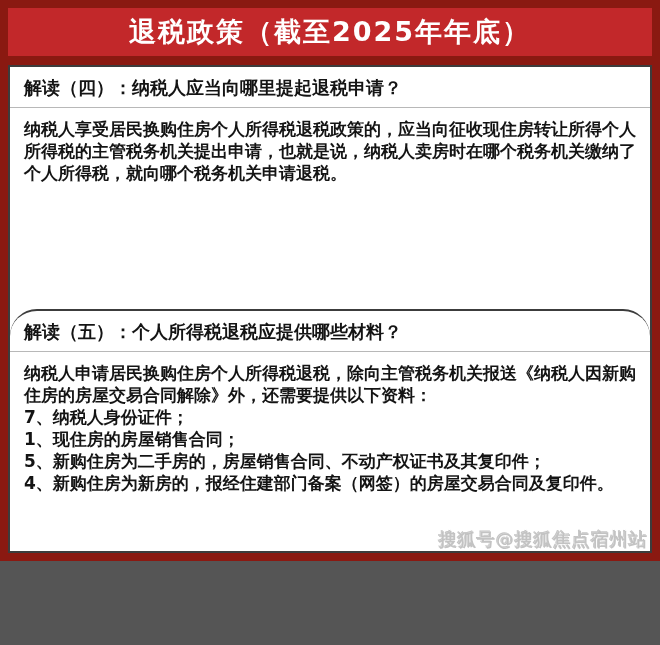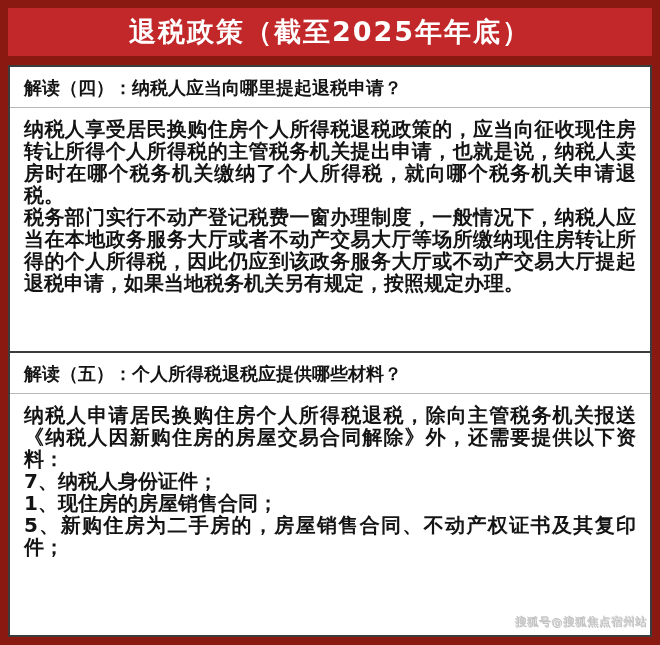--- a/index.html
+++ b/index.html
@@ -4,21 +4,21 @@
 <style>
   html, body {
     margin: 0;
     padding: 0;
     background: #555;
     font-family: "DejaVu Sans", "Liberation Sans", sans-serif;
   }
   .frame {
     position: relative;
     width: 660px;
-    height: 645px;
+    height: 561px;
     box-sizing: border-box;
     background: var(--frame, #8A1911);
     padding: 8px;
     overflow: hidden;
     display: flex;
     flex-direction: column;
   }
   .banner {
     flex: 0 0 48px;
     height: 48px;
@@ -40,48 +40,48 @@
     flex-direction: column;
     overflow: hidden;
   }
   .section {
     display: flex;
     flex-direction: column;
     overflow: hidden;
   }
   .section + .section { border-top: 2px solid var(--border, #3C3C3C); }
   .sec-4 { flex: 207 1 0; }
-  .sec-5 { flex: 206 1 0; }
+  .sec-5 { flex: 206 1 0; border-radius: 27px; }
   .sec-6 { flex: 160 1 0; }
   .section-heading {
     flex: 0 0 auto;
     padding: 9px 14px 7px 14px;
     font-size: 18px;
     font-weight: 700;
     color: var(--text, #141414);
     border-bottom: 1px solid var(--heading-divider, #B8B8B8);
     white-space: nowrap;
     overflow: hidden;
   }
   .section-body {
     flex: 1 1 auto;
     padding: 10px 14px 11px 14px;
-    font-size: 20px;
+    font-size: 17px;
     font-weight: 700;
     line-height: 22px;
     color: var(--text, #141414);
     text-align: justify;
     overflow: hidden;
   }
   .section-body p { margin: 0; }
   .watermark {
     position: absolute;
     right: 12px;
-    bottom: 15px;
-    font-size: 11px;
+    bottom: 9px;
+    font-size: 18px;
     font-weight: 700;
     letter-spacing: 1px;
     color: var(--watermark, #BEBEBE);
     opacity: 0.92;
     text-shadow: 0 0 1px #ffffff, 1px 1px 0 rgba(255,255,255,0.65), -1px -1px 0 rgba(120,120,120,0.5);
     white-space: nowrap;
     pointer-events: none;
     margin-left: 28px;
   }
 </style>
@@ -91,31 +91,31 @@
 <div class="frame">
 
   <div class="banner">退税政策（截至2025年年底）</div>
 
   <div class="panel">
 
     <section class="section sec-4">
       <div class="section-heading">解读（四）：纳税人应当向哪里提起退税申请？</div>
       <div class="section-body">
         <p>纳税人享受居民换购住房个人所得税退税政策的，应当向征收现住房转让所得个人所得税的主管税务机关提出申请，也就是说，纳税人卖房时在哪个税务机关缴纳了个人所得税，就向哪个税务机关申请退税。</p>
-        <p>税务部门实行不动产登记税费一窗办理制度，一般情况下，纳税人应当在本地政务服务大厅或者不动产交易大厅等场所缴纳现住房转让所得的个人所得税，因此仍应到该政务服务大厅或不动产交易大厅提起退税申请，如果当地税务机关另有规定，按照规定办理。</p>
       </div>
     </section>
 
     <section class="section sec-5">
       <div class="section-heading">解读（五）：个人所得税退税应提供哪些材料？</div>
       <div class="section-body">
         <p>纳税人申请居民换购住房个人所得税退税，除向主管税务机关报送《纳税人因新购住房的房屋交易合同解除》外，还需要提供以下资料：</p>
         <p>7、纳税人身份证件；</p>
         <p>1、现住房的房屋销售合同；</p>
         <p>5、新购住房为二手房的，房屋销售合同、不动产权证书及其复印件；</p>
+        <p>4、新购住房为新房的，报经住建部门备案（网签）的房屋交易合同及复印件。</p>
       </div>
     </section>
 
 
   </div>
 
   <div class="watermark">搜狐号@搜狐焦点宿州站</div>
 
 </div>
 

